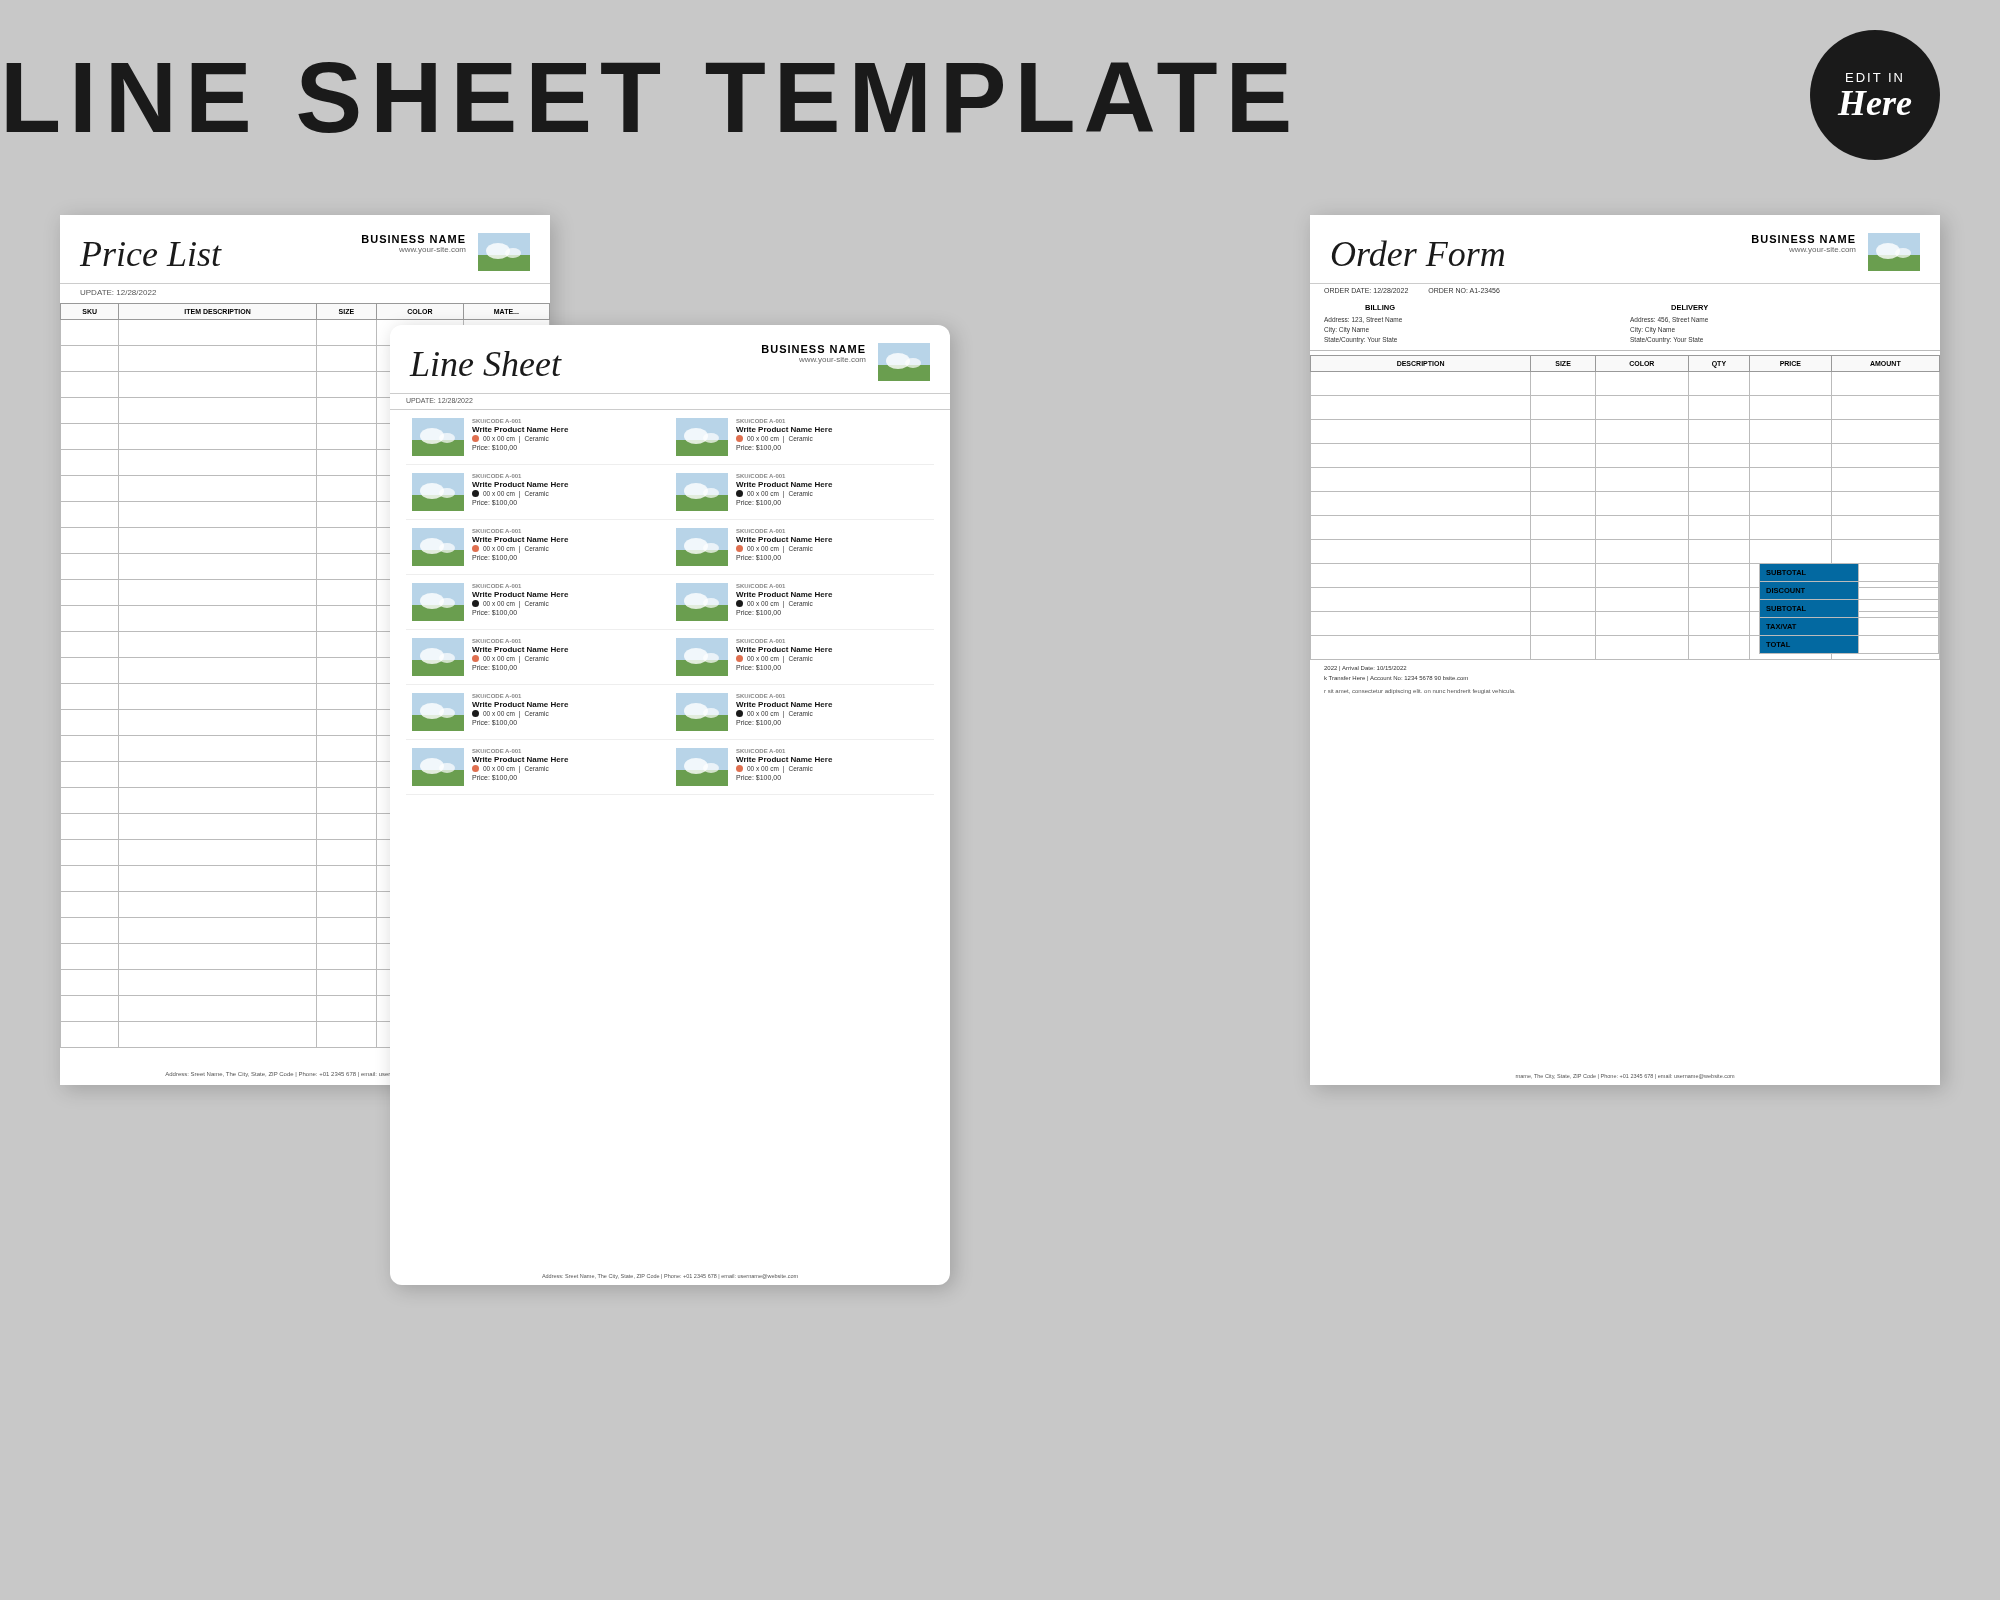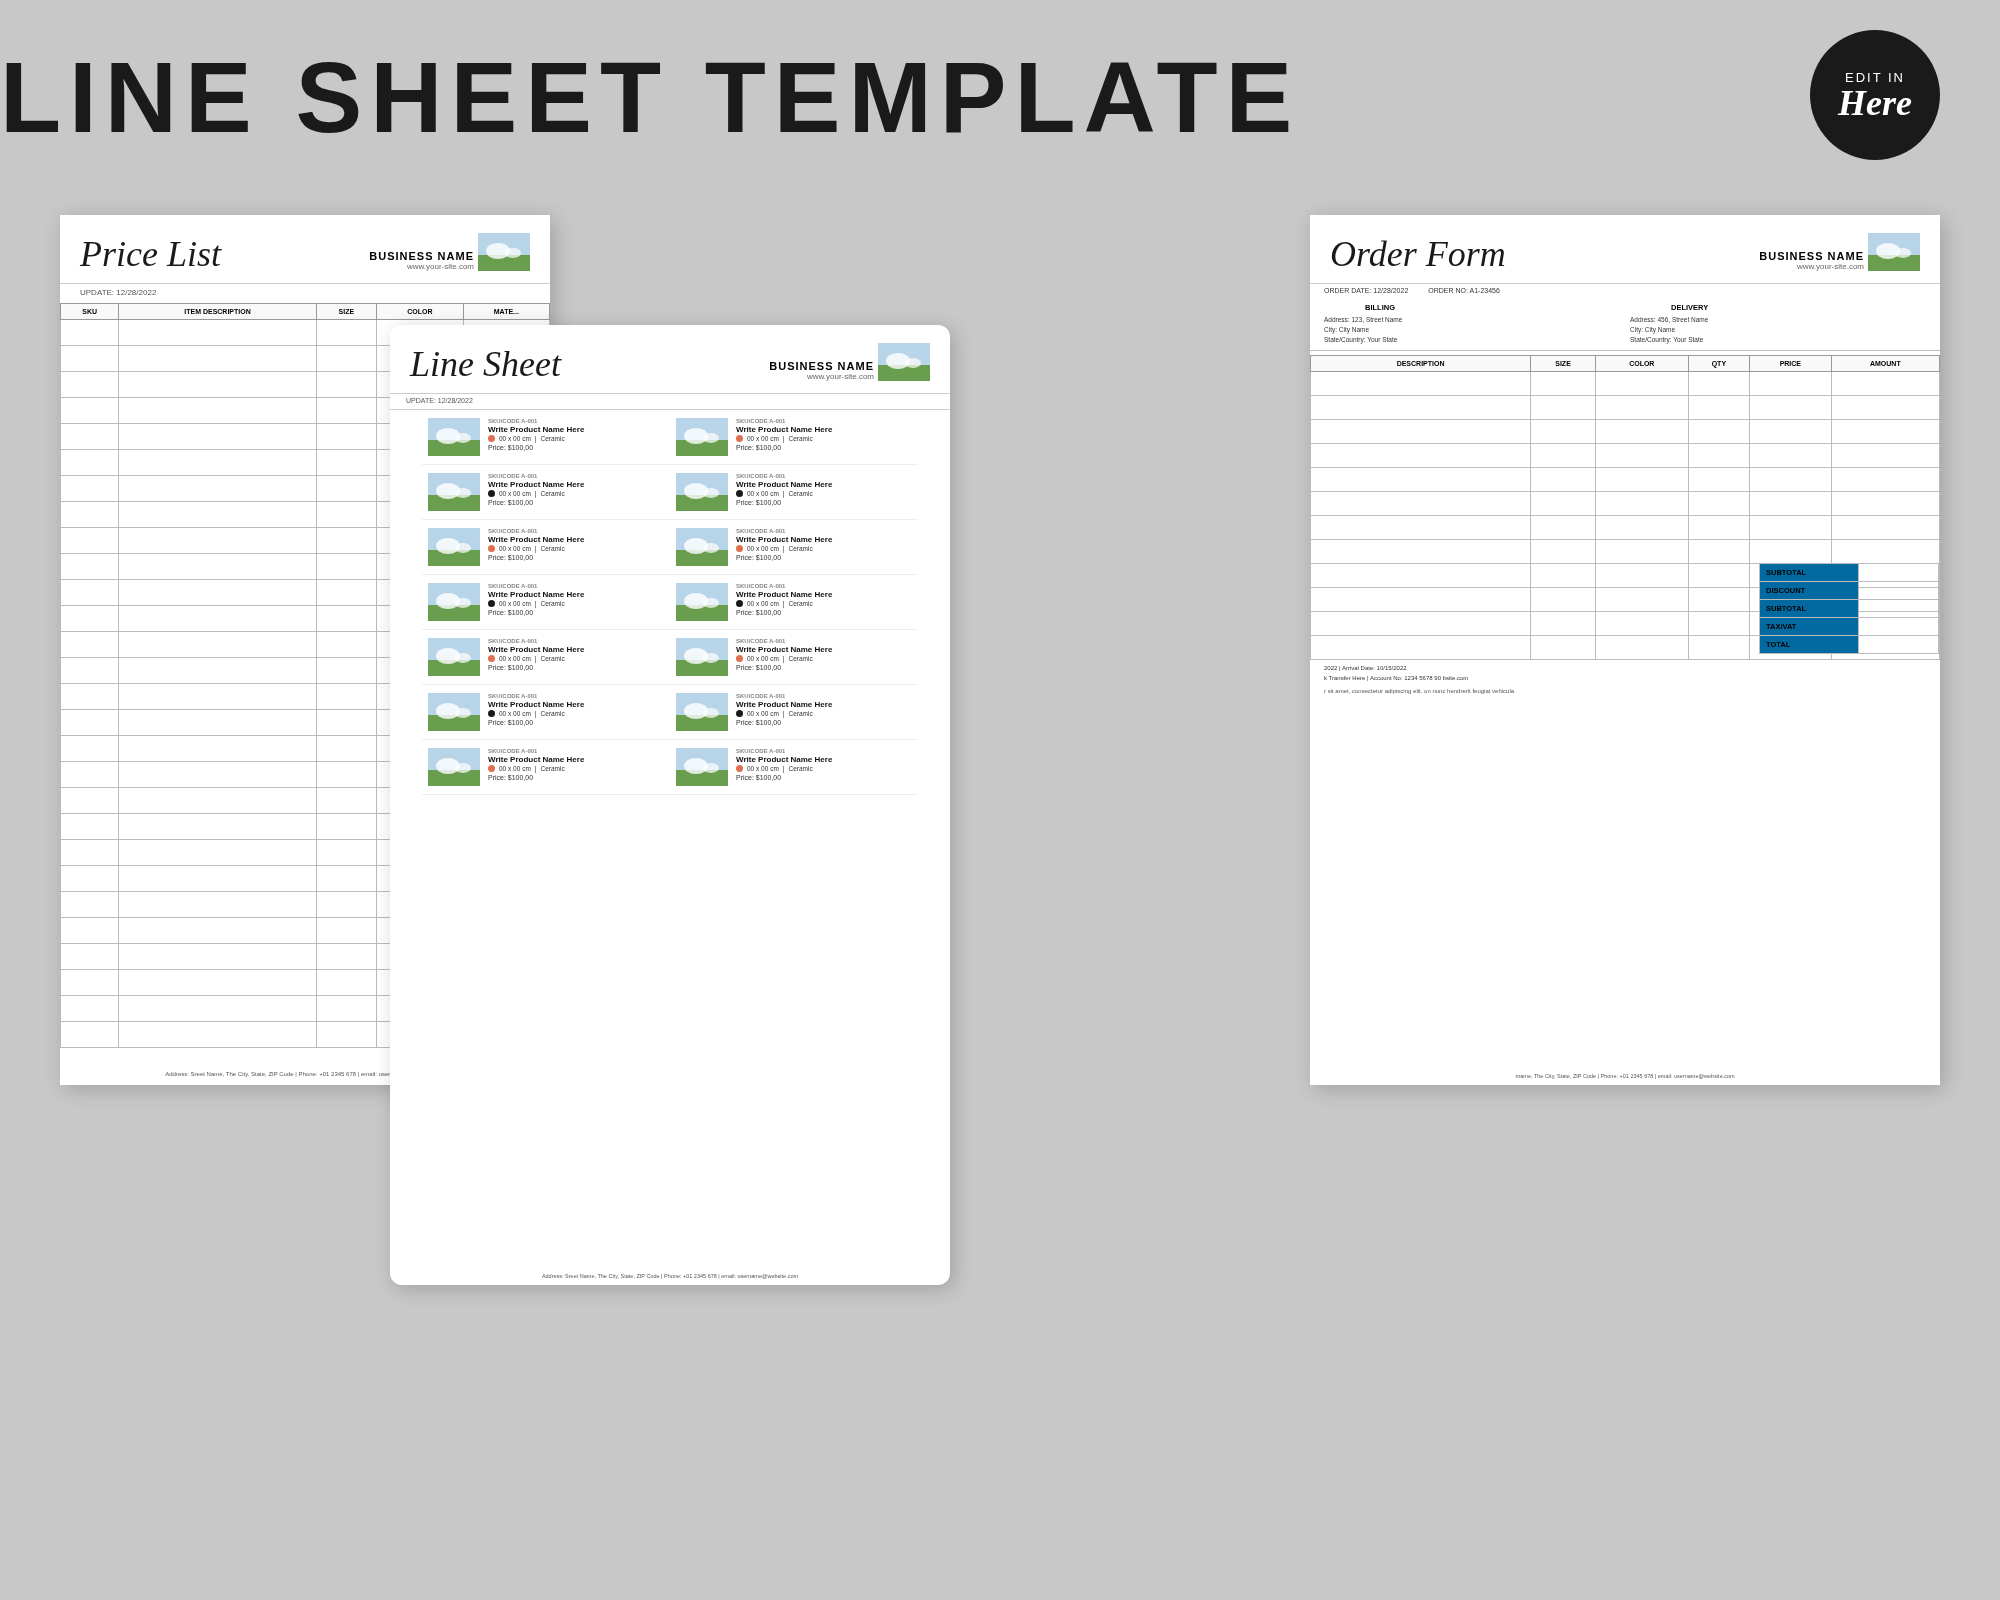--- a/index.html
+++ b/index.html
@@ -105,22 +105,22 @@
     .doc-title-script {
       font-family: Georgia, 'Times New Roman', serif;
       font-style: italic;
       font-size: 36px;
       color: #1a1a1a;
       font-weight: normal;
     }
     .doc-business-block {
       text-align: right;
       display: flex;
-      align-items: flex-end;
-      gap: 4px;
+      align-items: flex-start;
+      gap: 12px;
     }
     .doc-business-name {
       font-size: 11px;
       font-weight: bold;
       letter-spacing: 1px;
       text-transform: uppercase;
       text-align: right;
     }
     .doc-website {
       font-size: 8px;
@@ -177,21 +177,21 @@
     .line-sheet-subtitle {
       font-size: 7px;
       color: #555;
       padding: 3px 16px 5px 16px;
       border-bottom: 1px solid #ccc;
     }
     .line-sheet-grid {
       display: grid;
       grid-template-columns: 1fr 1fr;
       gap: 0;
-      padding: 0 32px;
+      padding: 0 16px;
     }
     .product-item {
       display: flex;
       align-items: flex-start;
       gap: 8px;
       padding: 8px 6px;
       border-bottom: 1px solid #eee;
     }
     .product-img {
       width: 52px;

